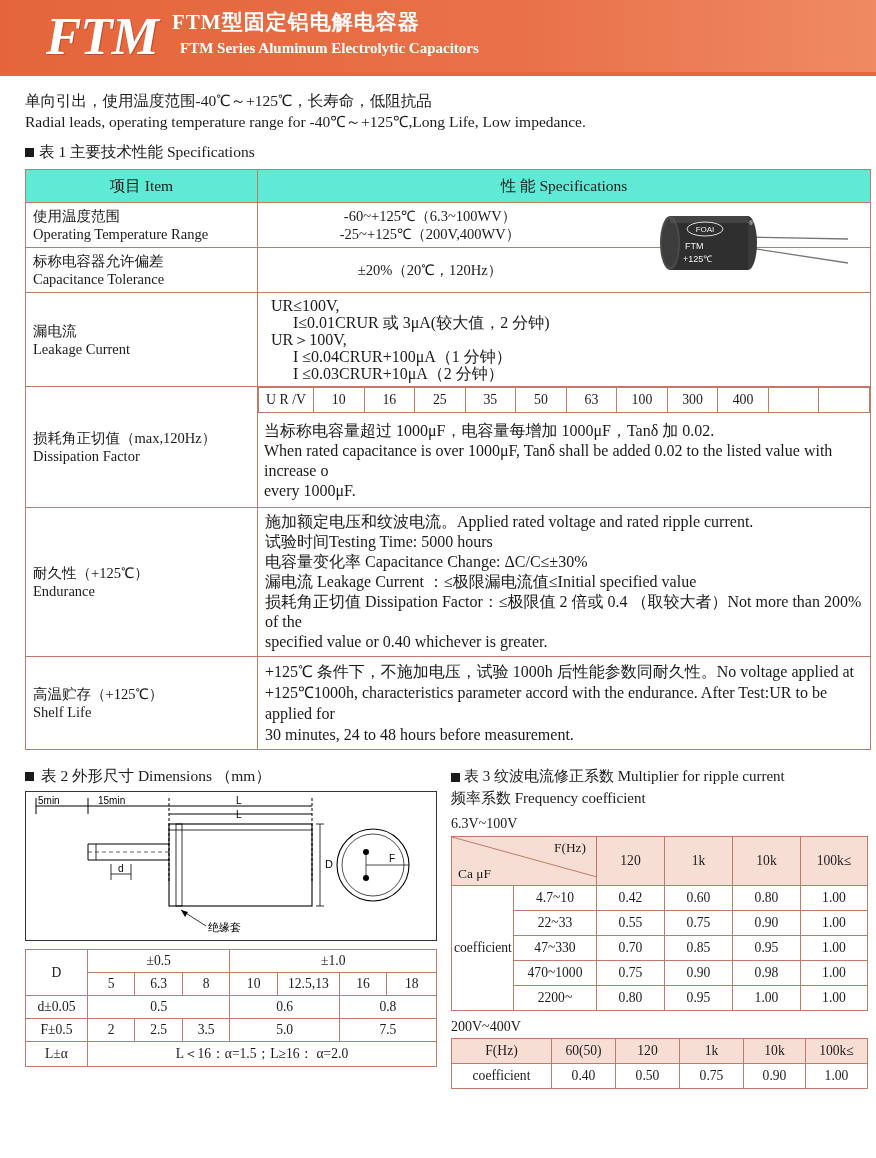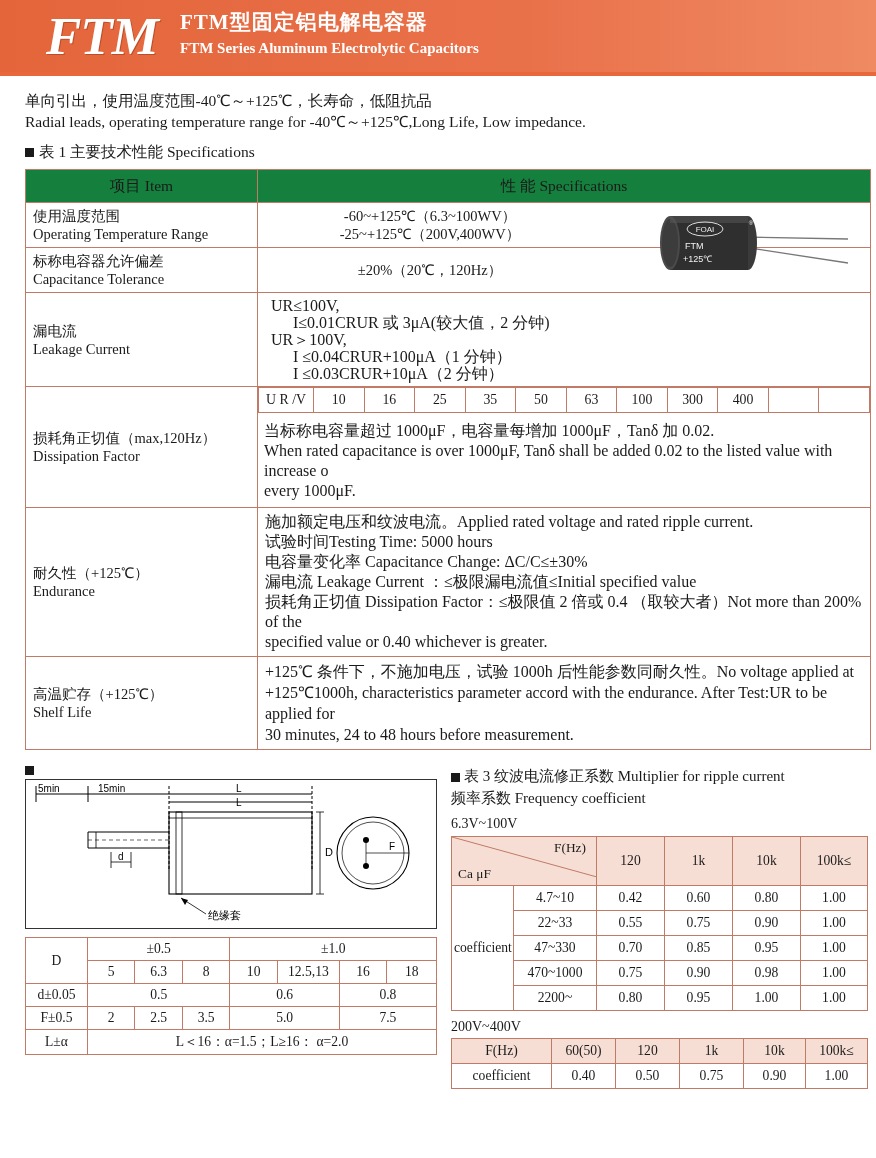--- a/index.html
+++ b/index.html
@@ -21,21 +21,21 @@
   }
   .header .logo{
     position:absolute;left:46px;top:6px;
     font-family:"Liberation Serif", serif;
     font-weight:bold;font-style:italic;
     font-size:53px;letter-spacing:-1px;
     color:#ffffff;
     text-shadow:1px 1px 0 #b94e29;
   }
   .header .title-cn{
-    position:absolute;left:180px;top:8px;
+    position:absolute;left:172px;top:8px;
     font-size:21px;font-weight:bold;color:#ffffff;
     letter-spacing:1px;
   }
   .header .title-en{
     position:absolute;left:180px;top:40px;
     font-size:15px;font-weight:bold;color:#ffffff;
     font-family:"Liberation Serif", serif;
   }
   .orange-bar{
     height:4px;background:#e8683c;width:100%;
@@ -66,21 +66,21 @@
     table-layout:fixed;
   }
   .spec td{
     border:1px solid #c07a66;
     padding:4px 7px;
     vertical-align:middle;
     font-size:14.5px;
     line-height:18px;
   }
   .spec .hdr{
-    background:#15803d;
+    background:#5eead4;
     text-align:center;font-size:15.5px;padding:7px 0;
   }
   .lbl{width:232px;}
   .small{font-size:16px;line-height:17px;}
 
   
   .capwrap{position:relative;height:100%;}
   .cap-photo{
     position:absolute;right:10px;top:-4px;width:230px;height:86px;
   }
@@ -294,20 +294,21 @@
       </td>
     </tr>
   </tbody>
     </table>
 
   <div class="lower">
 
     <div class="col-left">
       <div class="cap2">
         <span class="sq"></span>
+        <span>表 2     外形尺寸 Dimensions （mm）</span>
       </div>
 
       <div class="drawing">
         <svg width="410" height="148" viewBox="0 0 410 148">
 
           <line x1="10" y1="6" x2="10" y2="22" stroke="#000" stroke-width="1"></line>
           <line x1="62" y1="6" x2="62" y2="22" stroke="#000" stroke-width="1"></line>
           <line x1="143" y1="6" x2="143" y2="90" stroke="#000" stroke-width="1" stroke-dasharray="3 2"></line>
           <line x1="286" y1="6" x2="286" y2="90" stroke="#000" stroke-width="1" stroke-dasharray="3 2"></line>
           <line x1="10" y1="14" x2="62" y2="14" stroke="#000" stroke-width="1"></line>

